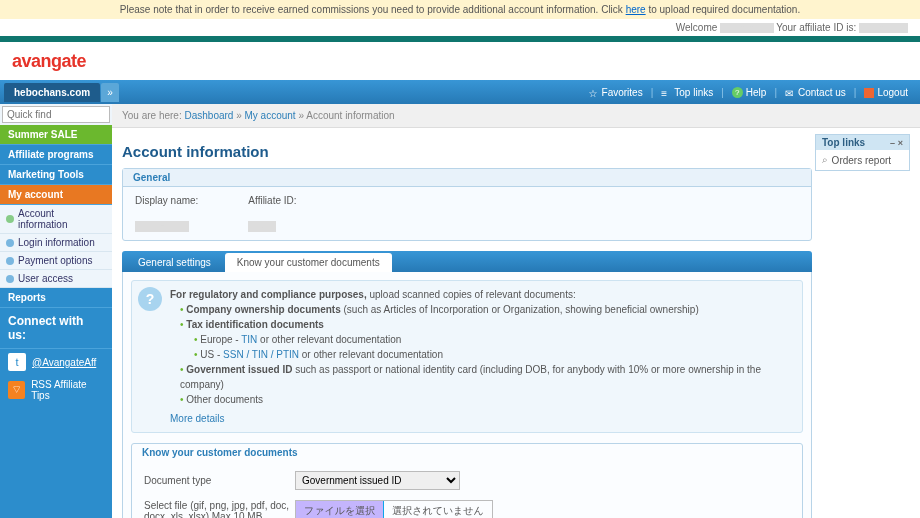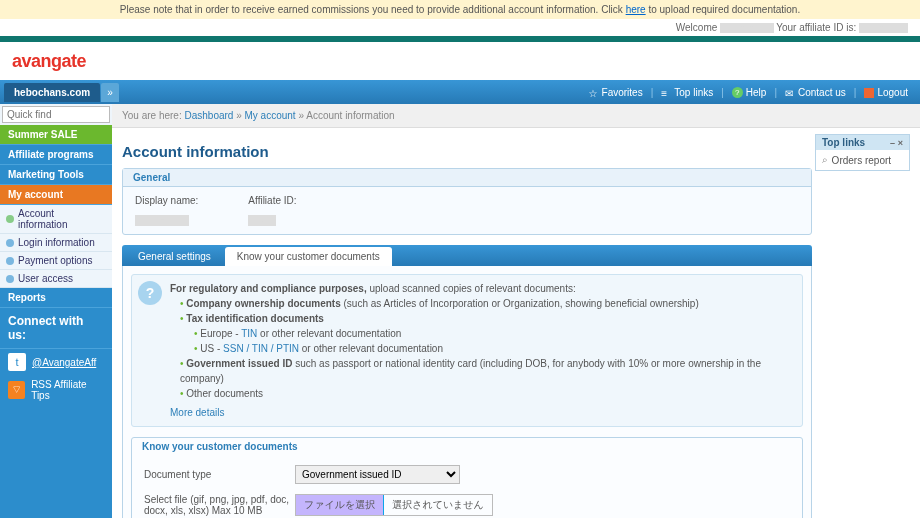--- a/index.html
+++ b/index.html
@@ -39,21 +39,21 @@
 .connect-icon{width:18px;height:18px;background:#fff;border-radius:2px;display:flex;align-items:center;justify-content:center;font-size:11px;color:#2c8dcc}
 .connect-icon.rss{background:#f58220;color:#fff}
 .content{flex:1;background:#fff;padding:0 10px 10px;position:relative}
 .breadcrumb{font-size:10px;color:#888;padding:6px 0;background:#f0f0f0;margin:0 -10px 15px;padding-left:10px;border-bottom:1px solid #ddd}
 .breadcrumb a{color:#2d7fb8;text-decoration:none}
 .page-title{font-size:15px;color:#1e5b8c;font-weight:bold;margin-bottom:8px}
 .panel{border:1px solid #b8d4e8;border-radius:3px;margin-bottom:10px;background:#f7fbff}
 .panel-hd{font-size:10px;color:#2d7fb8;font-weight:bold;padding:3px 10px;border-bottom:1px solid #b8d4e8;background:#e8f2fa}
 .panel-body{padding:8px 12px;font-size:10px;color:#555}
 .gen-row{display:flex;gap:50px}
-.gen-field .label{color:#555;margin-bottom:8px}
+.gen-field .label{color:#555;margin-bottom:14px}
 .gen-field .val{background:#ddd;color:#ddd;padding:1px 25px;font-size:8px;display:inline-block}
 .tabs{background:linear-gradient(#3896d6,#2679b5);display:flex;padding:2px 4px 0;border-radius:3px 3px 0 0;font-size:10px}
 .tab{padding:4px 12px;color:#fff;margin-right:2px;cursor:pointer}
 .tab.active{background:#fff;color:#555;border-radius:3px 3px 0 0}
 .tab-content{border:1px solid #b8d4e8;border-top:none;padding:8px;background:#fbfdff}
 .info-box{display:flex;gap:8px;padding:6px;background:#f0f7fc;border:1px solid #cde3f1;border-radius:3px;margin-bottom:10px}
 .info-icon{width:24px;height:24px;border-radius:50%;background:#a8d4ef;flex-shrink:0;display:flex;align-items:center;justify-content:center;color:#fff;font-size:14px;font-weight:bold}
 .info-text{font-size:10px;color:#555;line-height:1.5}
 .info-text ul{list-style:none;padding-left:10px}
 .info-text ul ul{padding-left:14px}

